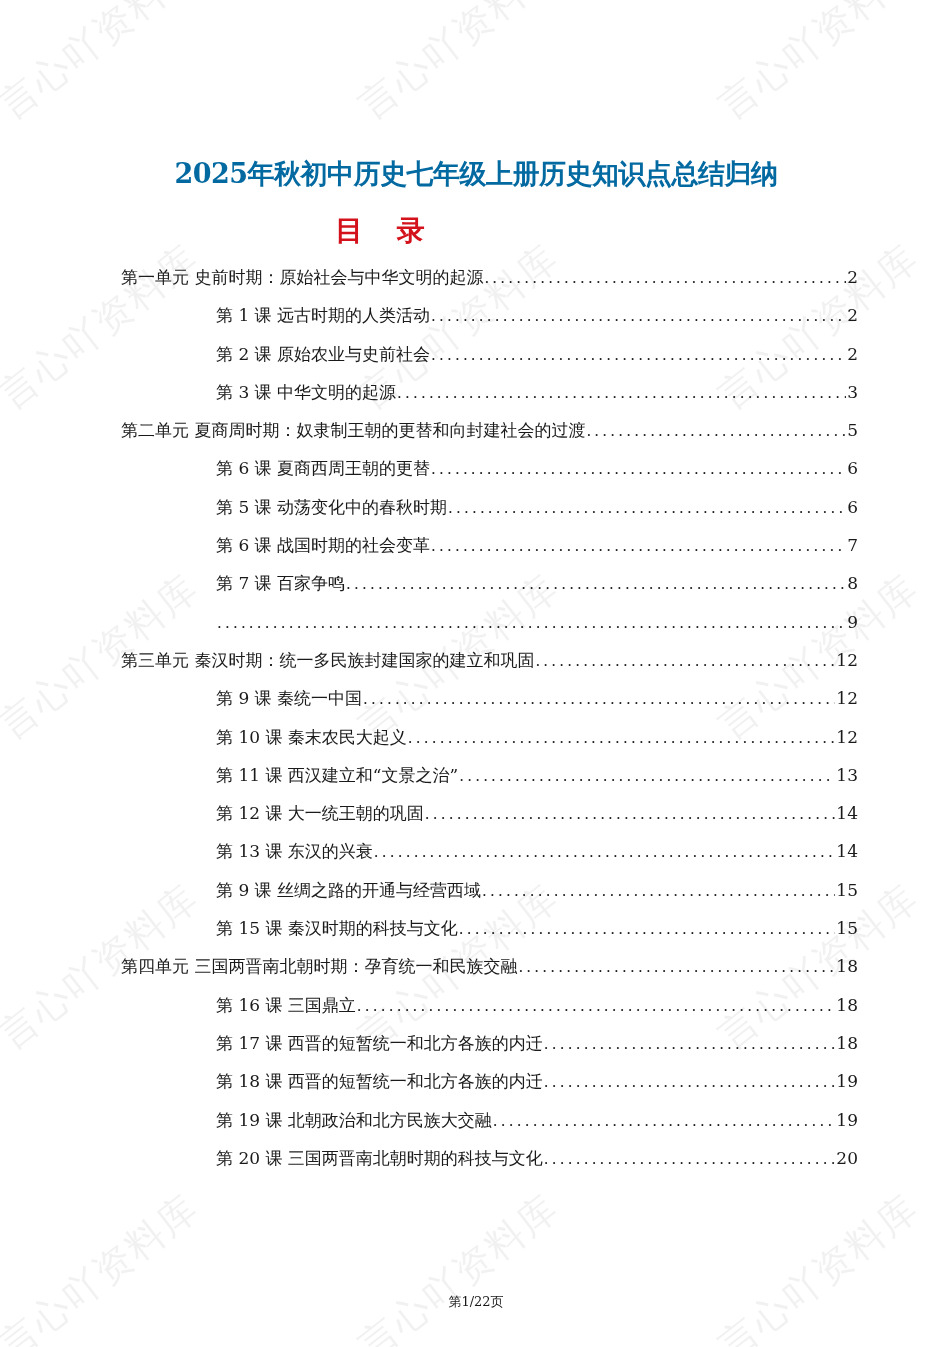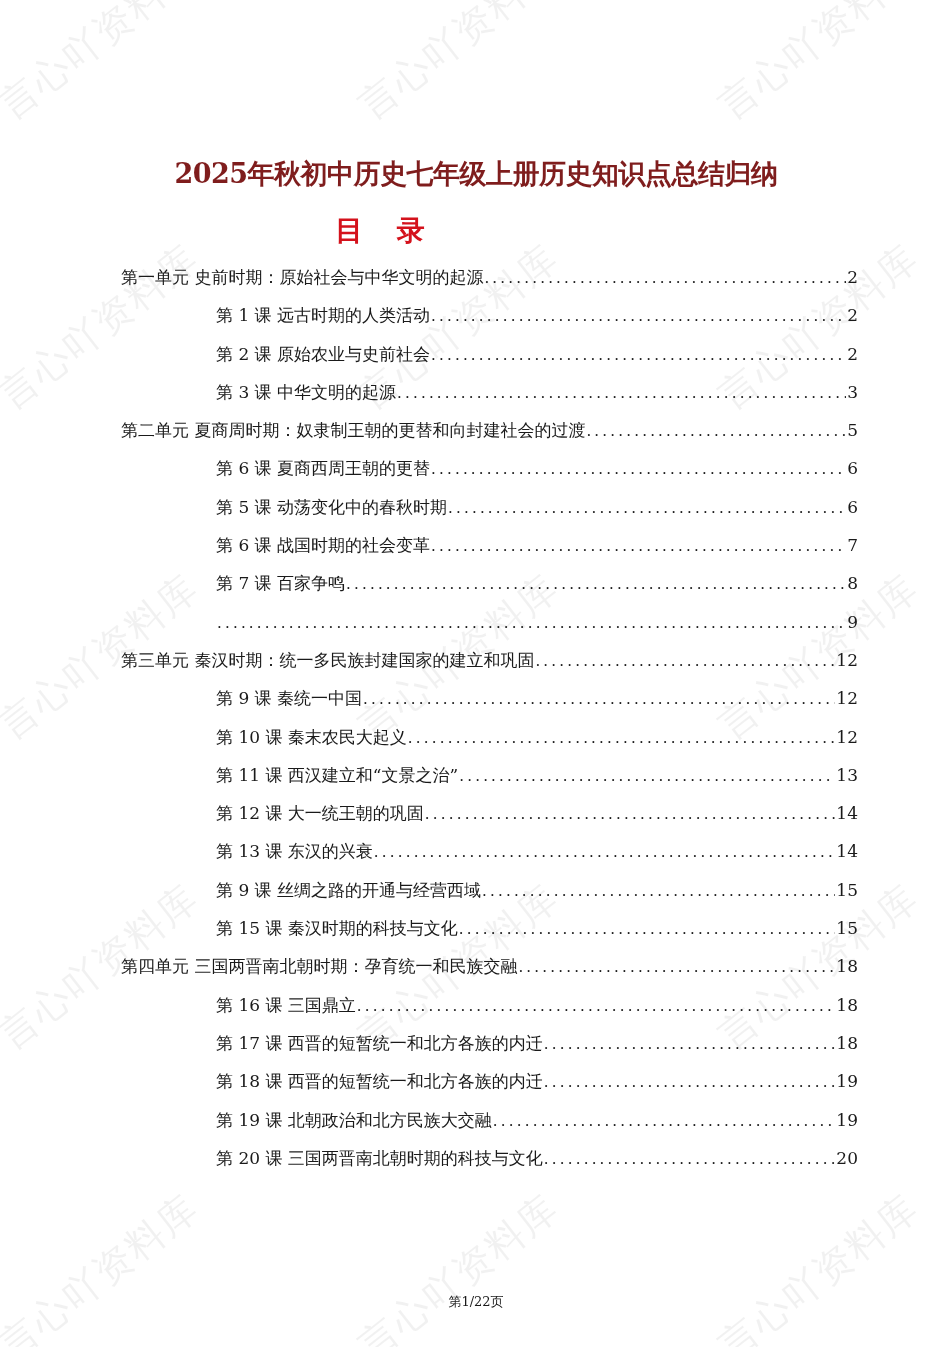--- a/index.html
+++ b/index.html
@@ -39,21 +39,21 @@
     .doc-title {
       position: absolute;
       top: 156px;
       left: 0;
       width: 952px;
       text-align: center;
       font-family: "DejaVu Serif", "Liberation Serif", serif;
       font-weight: bold;
       font-size: 27px;
       letter-spacing: -0.5px;
-      color: #7f1d1d;
+      color: #0369a1;
       margin: 0;
     }
     .toc-heading {
       position: absolute;
       top: 212px;
       left: 0;
       width: 760px;
       text-align: center;
       font-family: "DejaVu Serif", "Liberation Serif", serif;
       font-weight: bold;

